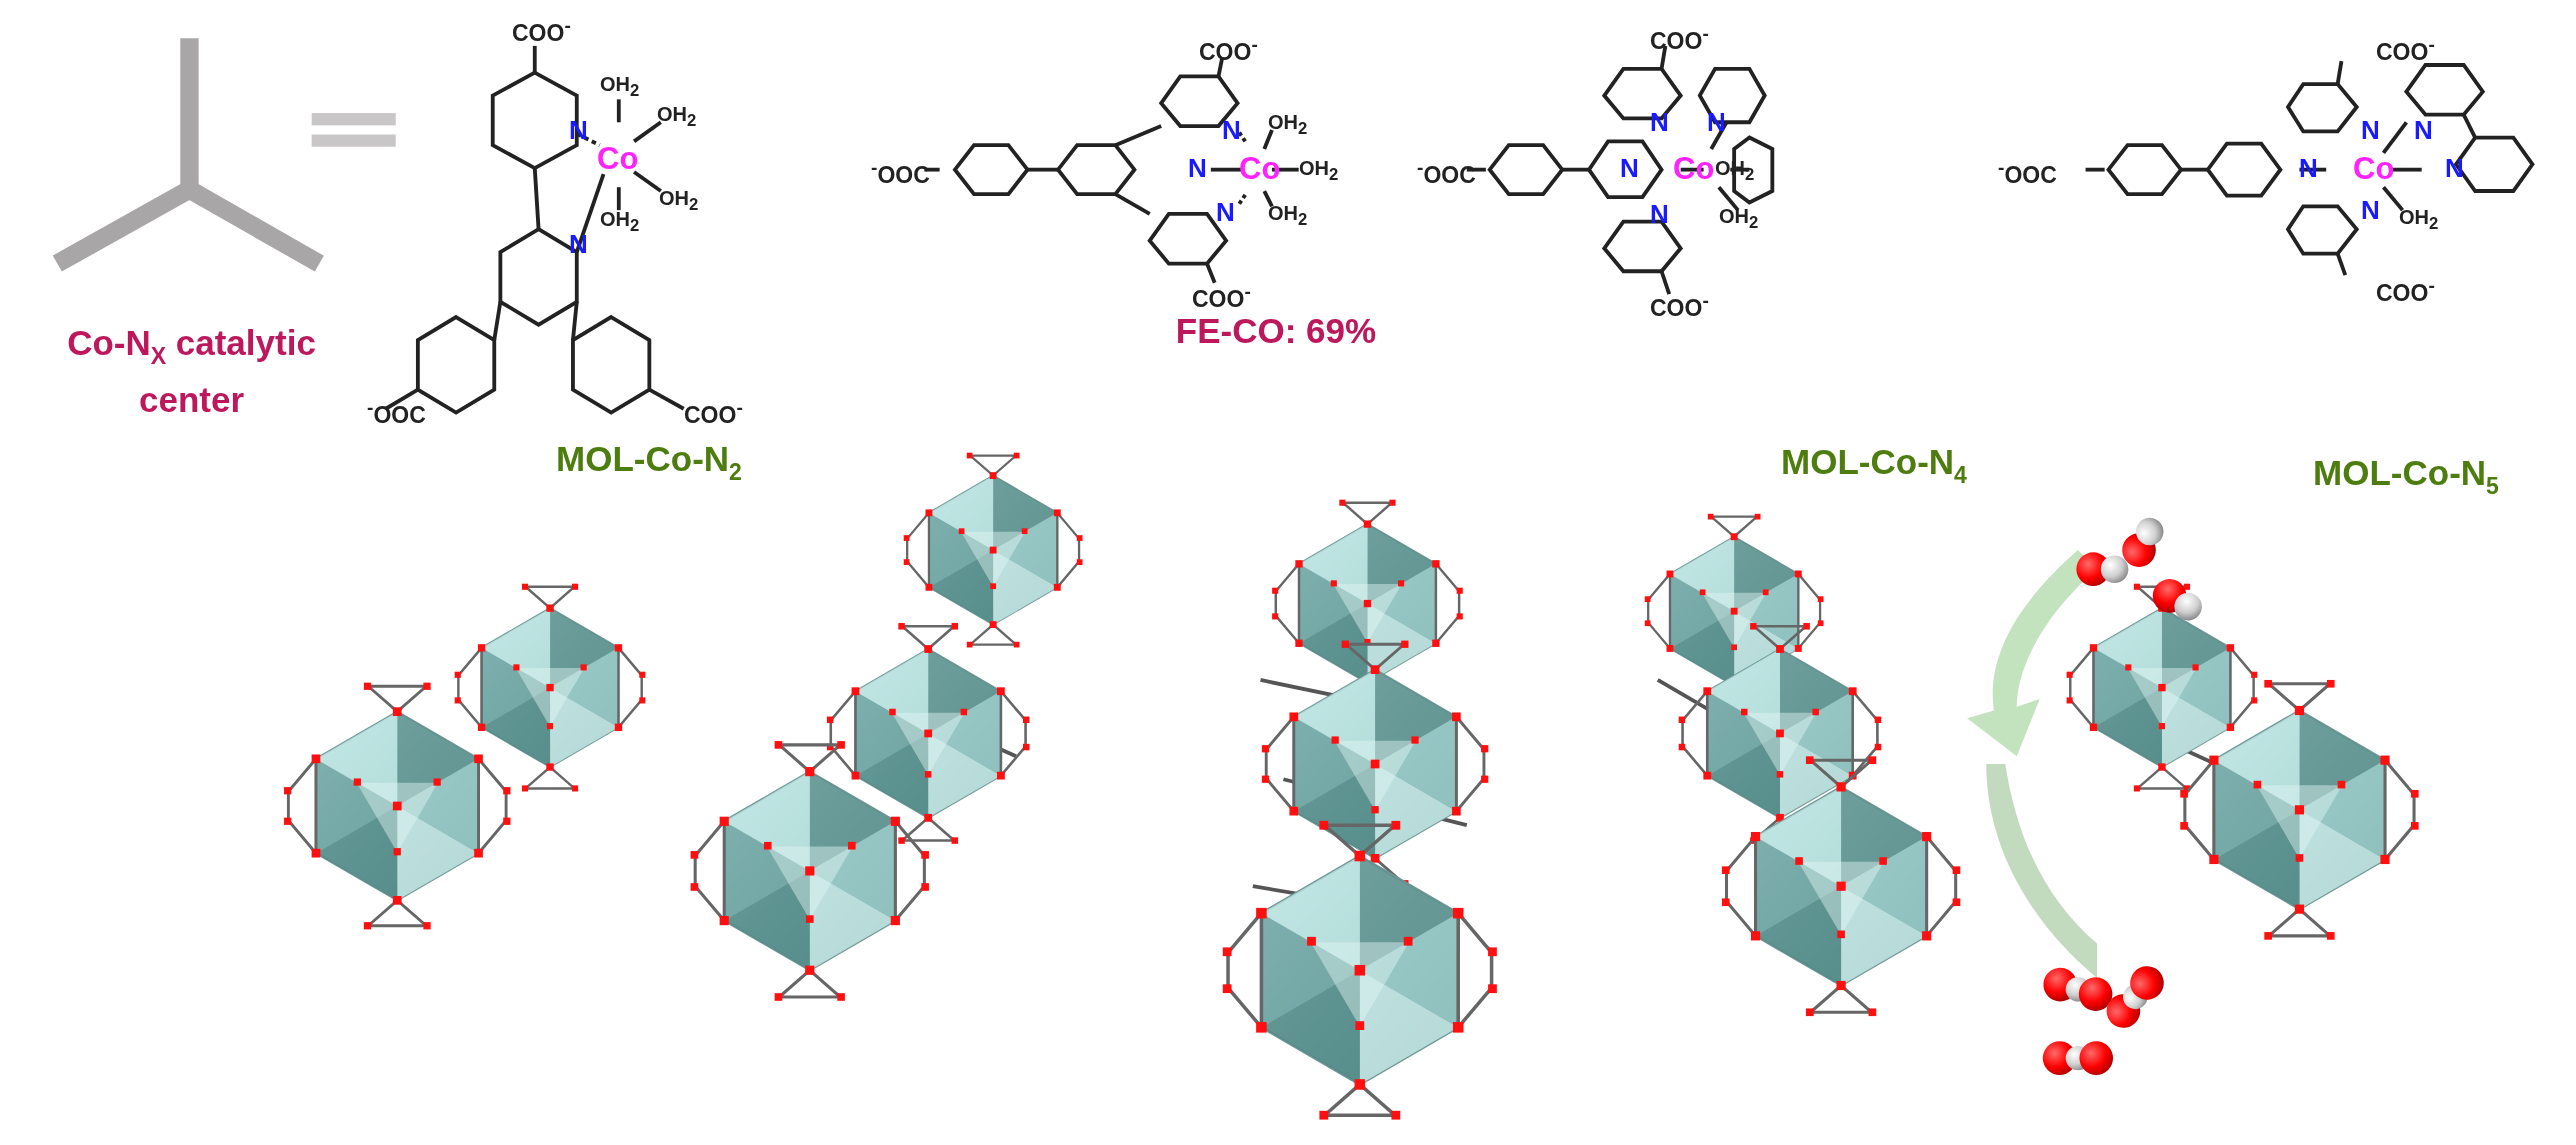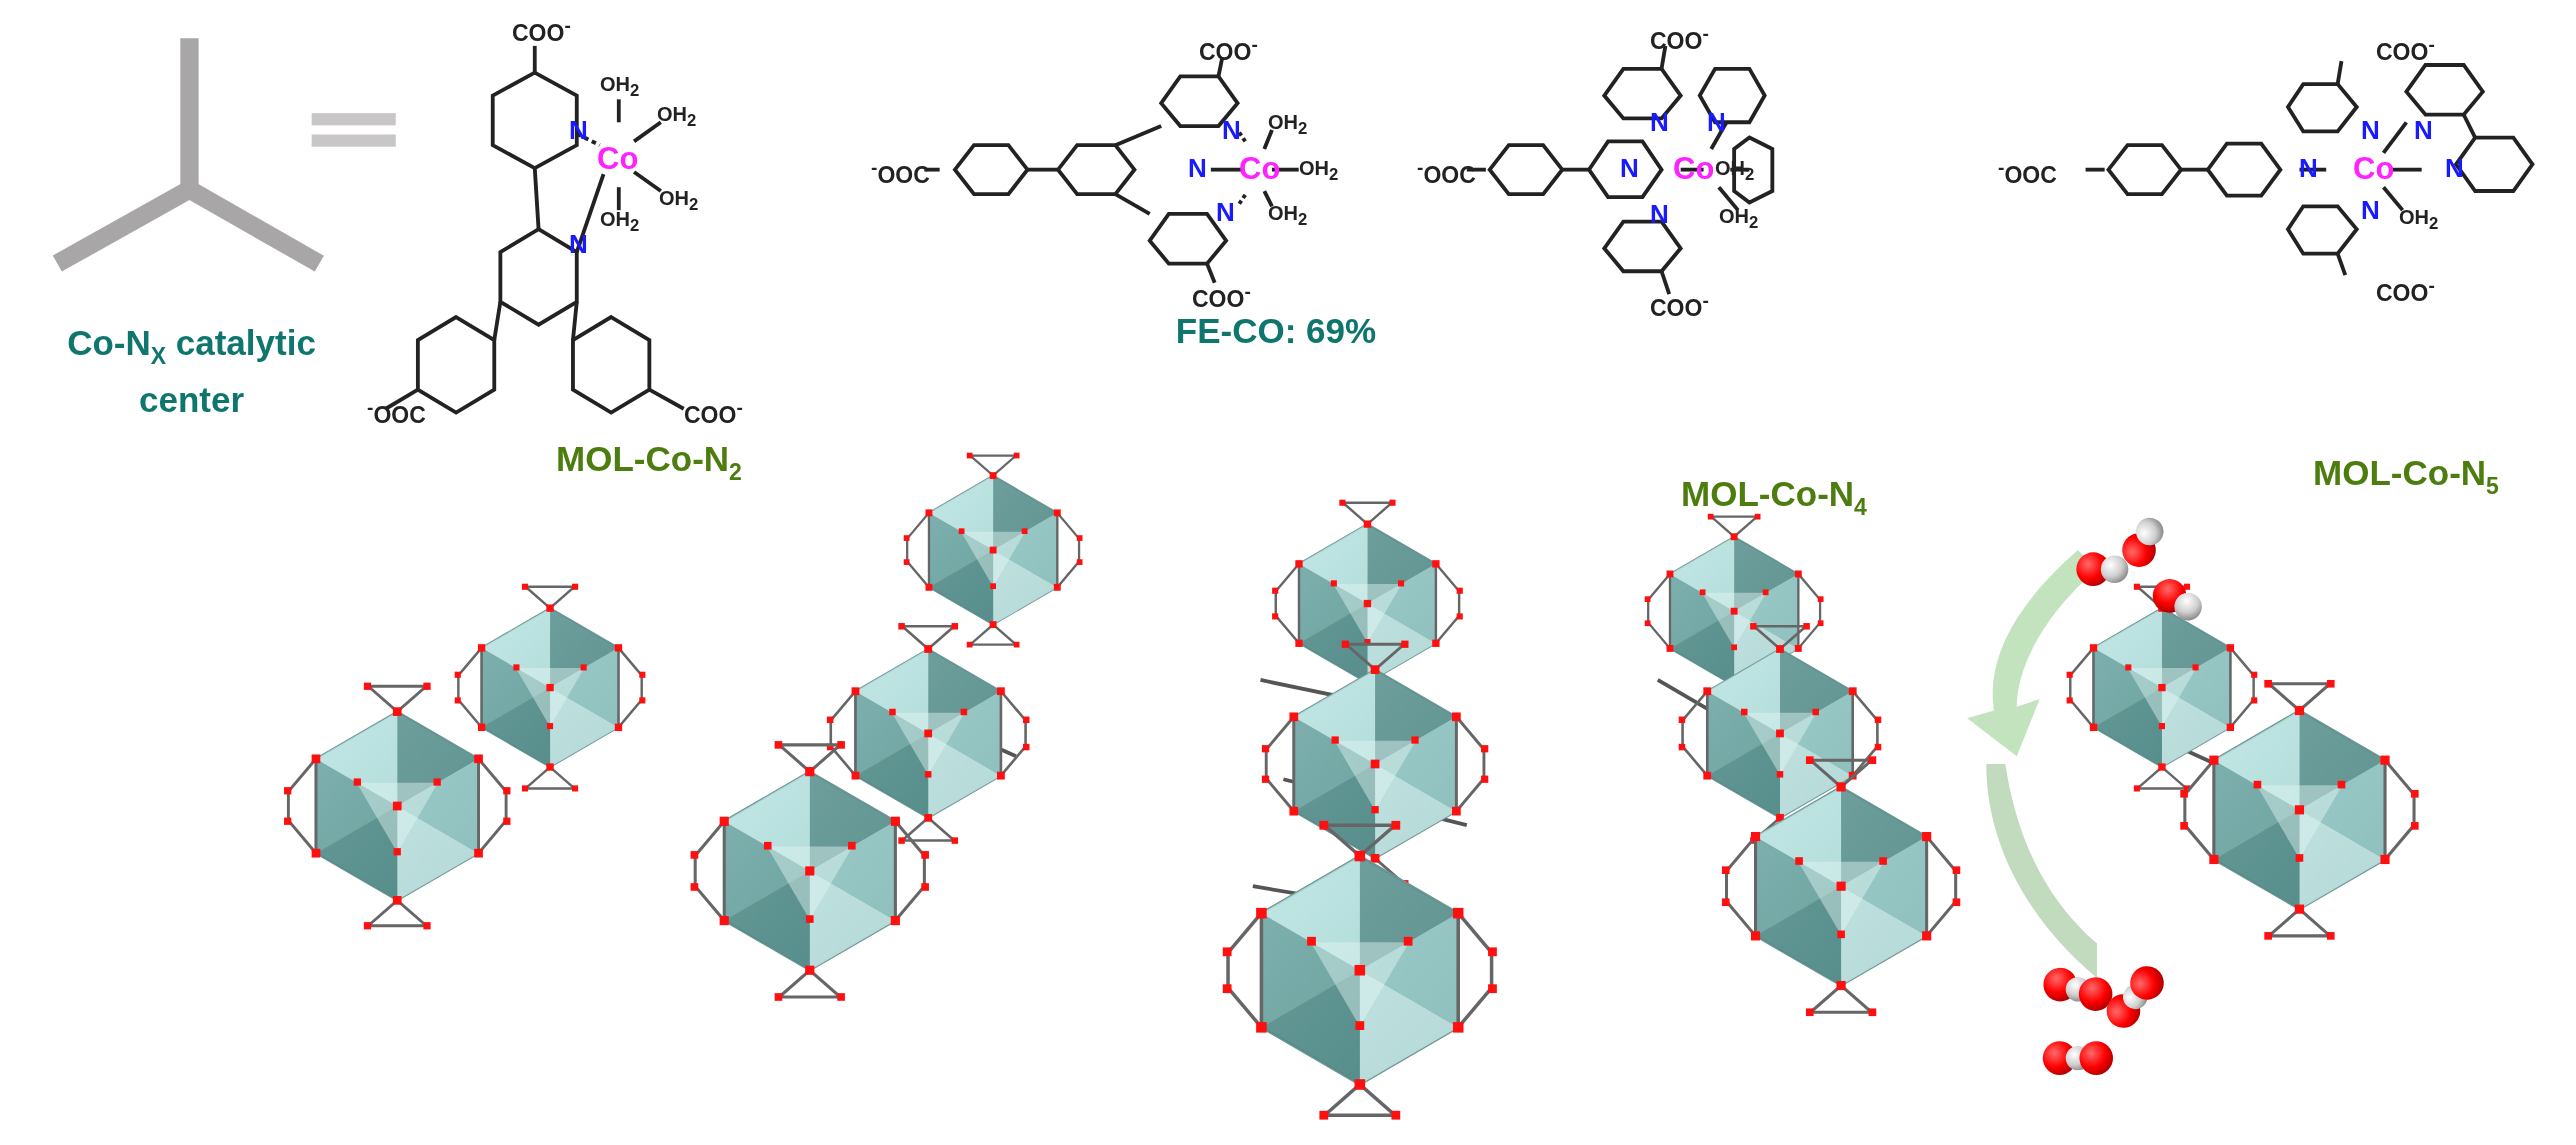--- a/index.html
+++ b/index.html
@@ -2,21 +2,21 @@
 <html style="font-size:12.2px"><head>
 <meta charset="utf-8">
 <style>
   html, body { margin: 0; padding: 0; background: #ffffff; }
   body { width: 2576px; height: 1146px; position: relative; overflow: hidden;
          font-family: "Liberation Sans", sans-serif; }
   svg { position: absolute; left: 0; top: 0; }
   .lbl { position: absolute; font-family: "Liberation Sans", sans-serif; font-weight: bold;
          white-space: nowrap; text-align: center; }
   .lbl-black { color: #4d7c0f; font-size: 35px; }
-  .lbl-red { color: #0f766e; font-size: 35px; line-height: 44px; }
+  .lbl-red { color: #be185d; font-size: 35px; line-height: 44px; }
   .sub { font-size: 23px; vertical-align: -9.2px; }
   .atom { font-family: "Liberation Sans", sans-serif; font-weight: bold; }
 </style>
 </head>
 <body>
 
 <svg width="2576" height="1146" viewBox="0 0 3372 1500">
   <defs>
     <linearGradient id="clusterGrad" x1="0" y1="0" x2="1" y2="1">
       <stop offset="0" stop-color="#cfeeed"></stop>
@@ -278,21 +278,21 @@
 <div class="lbl atom" style="left:1650px; top:23px; font-size:23px; color:#222;"><span>COO</span><sup>-</sup></div>
 <div class="lbl atom" style="left:1417px; top:157px; font-size:23px; color:#222;"><sup>-</sup><span>OOC</span></div>
 <div class="lbl atom" style="left:1650px; top:107px; font-size:26px; color:#1a1aff;">N</div>
 <div class="lbl atom" style="left:1620px; top:153px; font-size:26px; color:#1a1aff;">N</div>
 <div class="lbl atom" style="left:1650px; top:199px; font-size:26px; color:#1a1aff;">N</div>
 <div class="lbl atom" style="left:1707px; top:107px; font-size:26px; color:#1a1aff;">N</div>
 <div class="lbl atom" style="left:1673px; top:151px; font-size:31px; color:#ff22ff;">Co</div>
 <div class="lbl atom" style="left:1715px; top:157px; font-size:20px; color:#222;"><span>OH</span><sub>2</sub></div>
 <div class="lbl atom" style="left:1719px; top:205px; font-size:20px; color:#222;"><span>OH</span><sub>2</sub></div>
 <div class="lbl atom" style="left:1650px; top:290px; font-size:23px; color:#222;"><span>COO</span><sup>-</sup></div>
-<div class="lbl lbl-black" style="left:1652px; top:442px; width:244px;margin-top:32px;"><span>MOL-Co-N</span><span class="sub">4</span></div>
+<div class="lbl lbl-black" style="left:1752px; top:442px; width:244px;"><span>MOL-Co-N</span><span class="sub">4</span></div>
 
 <div class="lbl atom" style="left:2376px; top:34px; font-size:23px; color:#222;"><span>COO</span><sup>-</sup></div>
 <div class="lbl atom" style="left:1998px; top:157px; font-size:23px; color:#222;"><sup>-</sup><span>OOC</span></div>
 <div class="lbl atom" style="left:2361px; top:115px; font-size:26px; color:#1a1aff;">N</div>
 <div class="lbl atom" style="left:2299px; top:153px; font-size:26px; color:#1a1aff;">N</div>
 <div class="lbl atom" style="left:2361px; top:195px; font-size:26px; color:#1a1aff;">N</div>
 <div class="lbl atom" style="left:2414px; top:115px; font-size:26px; color:#1a1aff;">N</div>
 <div class="lbl atom" style="left:2445px; top:153px; font-size:26px; color:#1a1aff;">N</div>
 <div class="lbl atom" style="left:2353px; top:151px; font-size:31px; color:#ff22ff;">Co</div>
 <div class="lbl atom" style="left:2399px; top:206px; font-size:20px; color:#222;"><span>OH</span><sub>2</sub></div>

